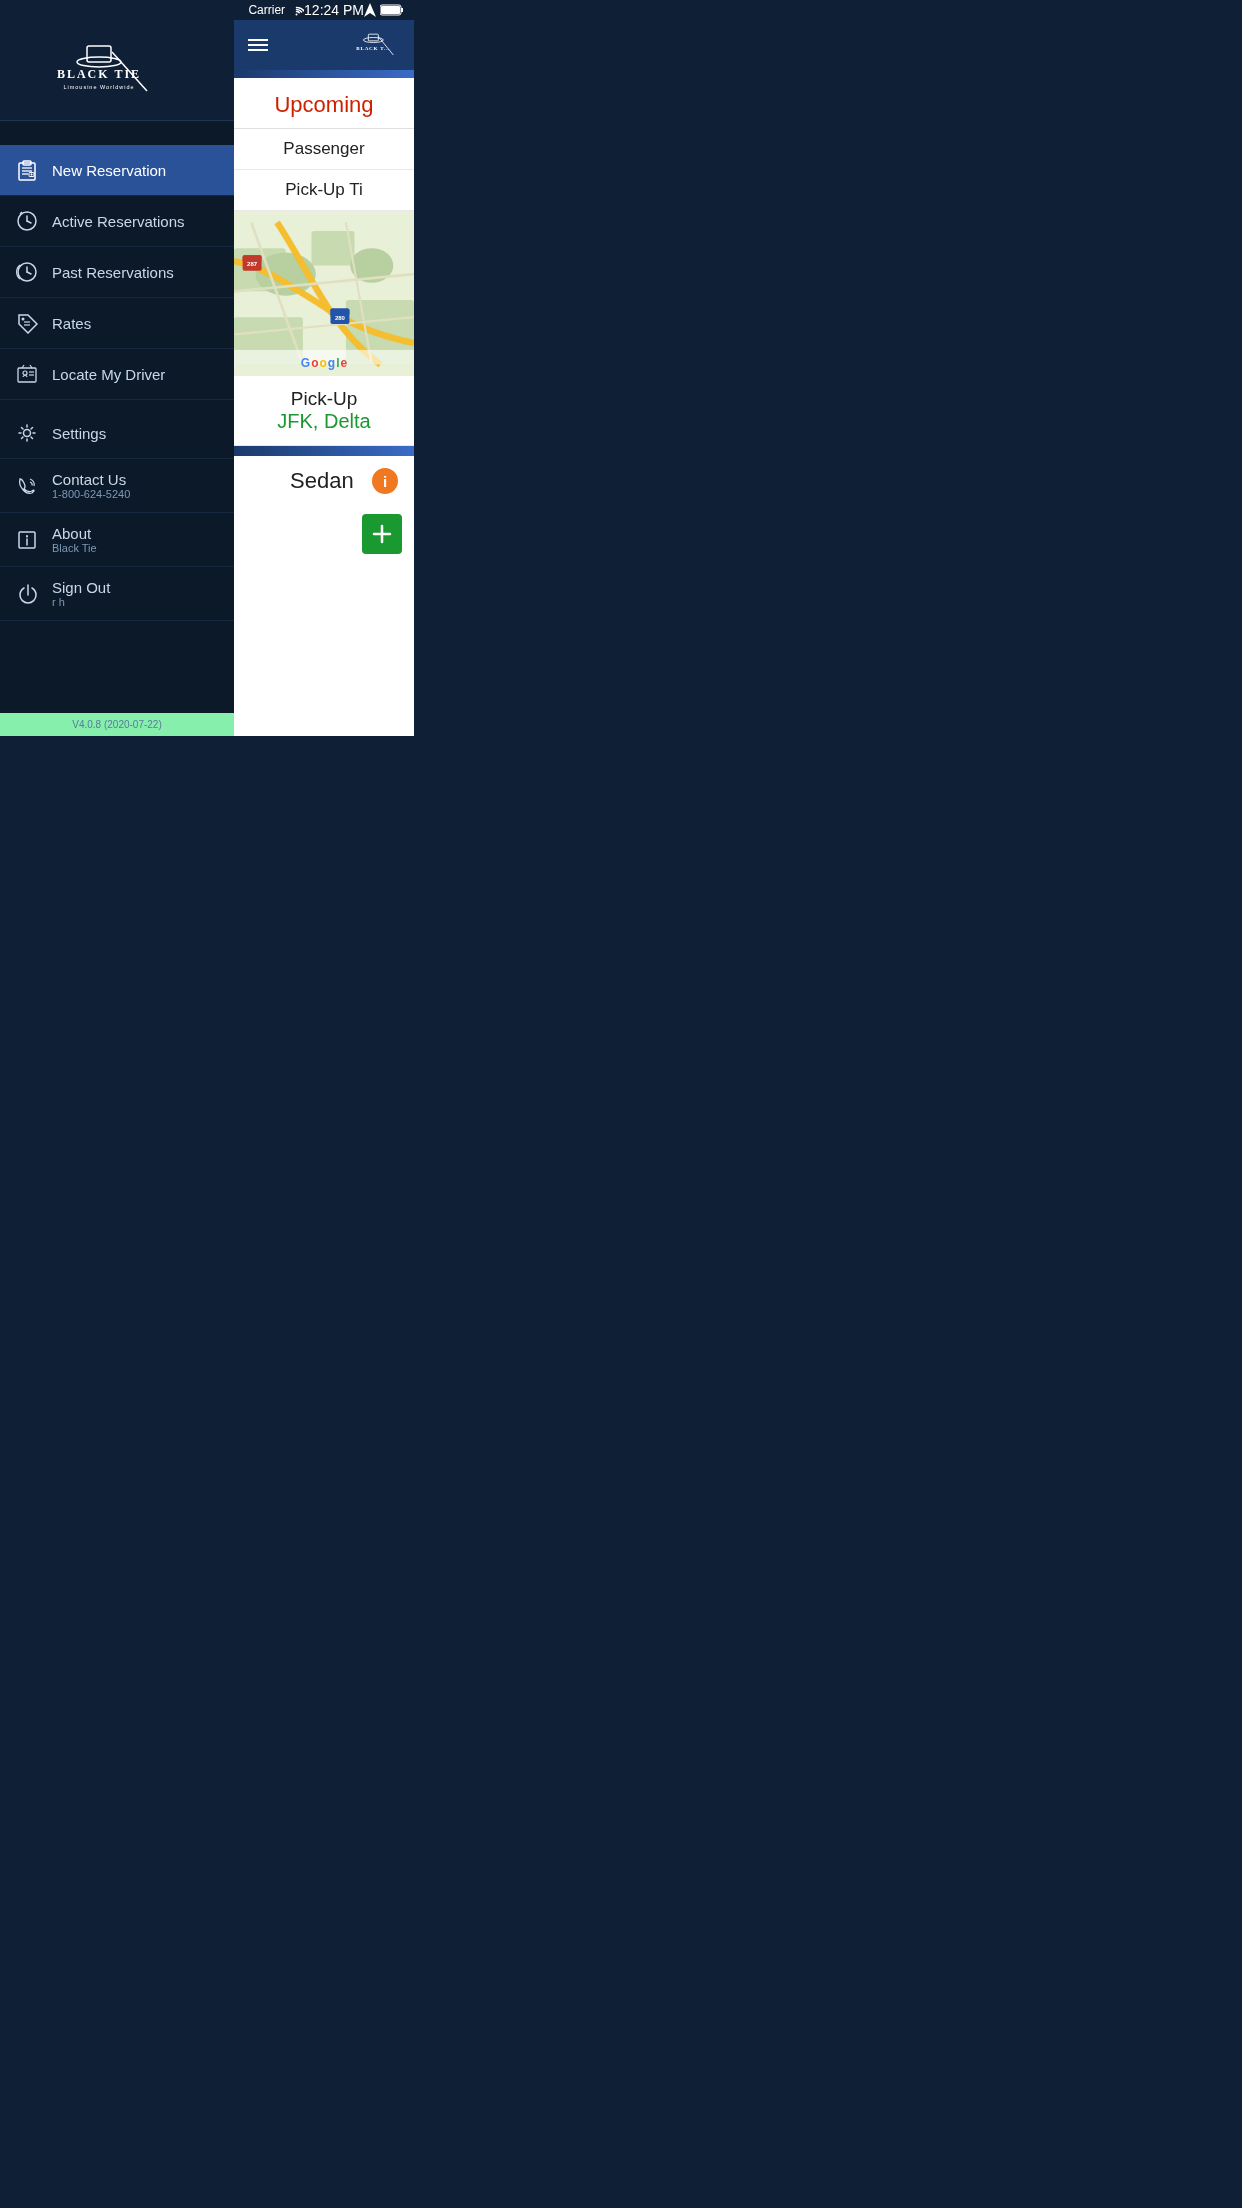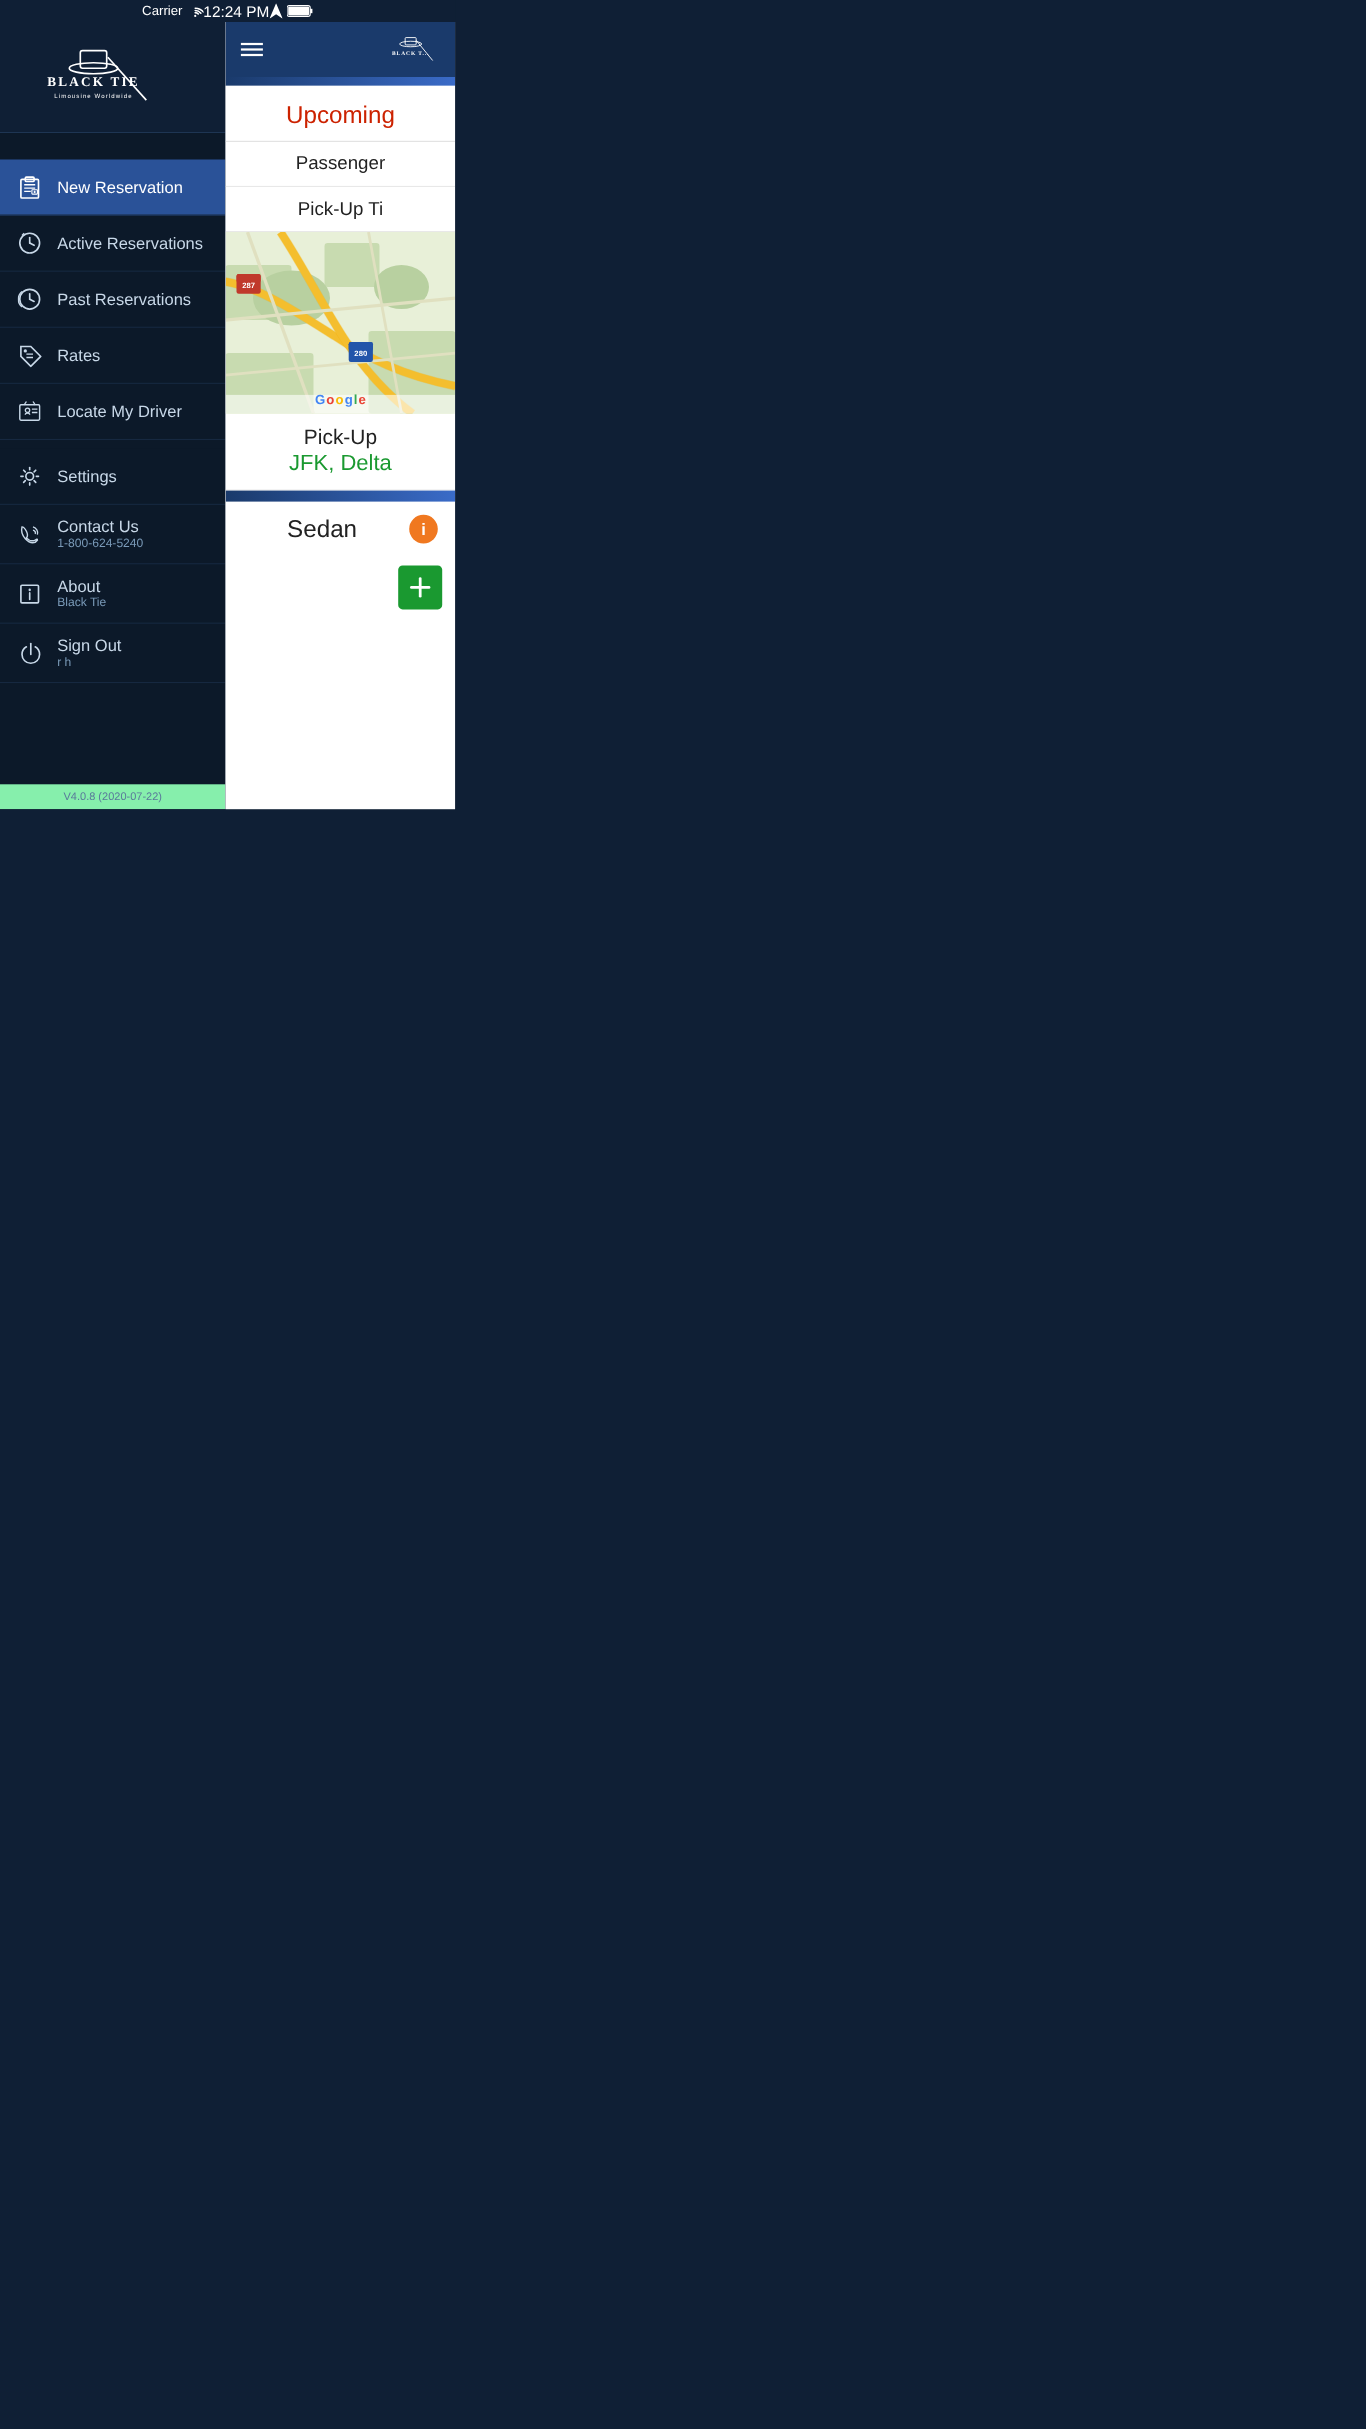--- a/index.html
+++ b/index.html
@@ -15,39 +15,39 @@
       background: #0f1f35;
       position: relative;
     }
 
     
     .status-bar {
       background: #0f1f35;
       height: 20px;
       display: flex;
       align-items: center;
-      justify-content: center;
+      justify-content: flex-end;
       padding: 0 10px;
       font-size: 12px;
       color: white;
       flex-shrink: 0;
     }
     .status-left { display: flex; align-items: center; gap: 4px; }
     .status-right { display: flex; align-items: center; gap: 4px; }
 
     
     .app-container {
       display: flex;
       flex: 1;
       overflow: hidden;
     }
 
     
     .sidebar {
-      width: 205px;
+      width: 234px;
       background: #0f1f35;
       display: flex;
       flex-direction: column;
       flex-shrink: 0;
       overflow-y: auto;
     }
 
     .logo-section {
       padding: 16px 10px 14px;
       display: flex;

